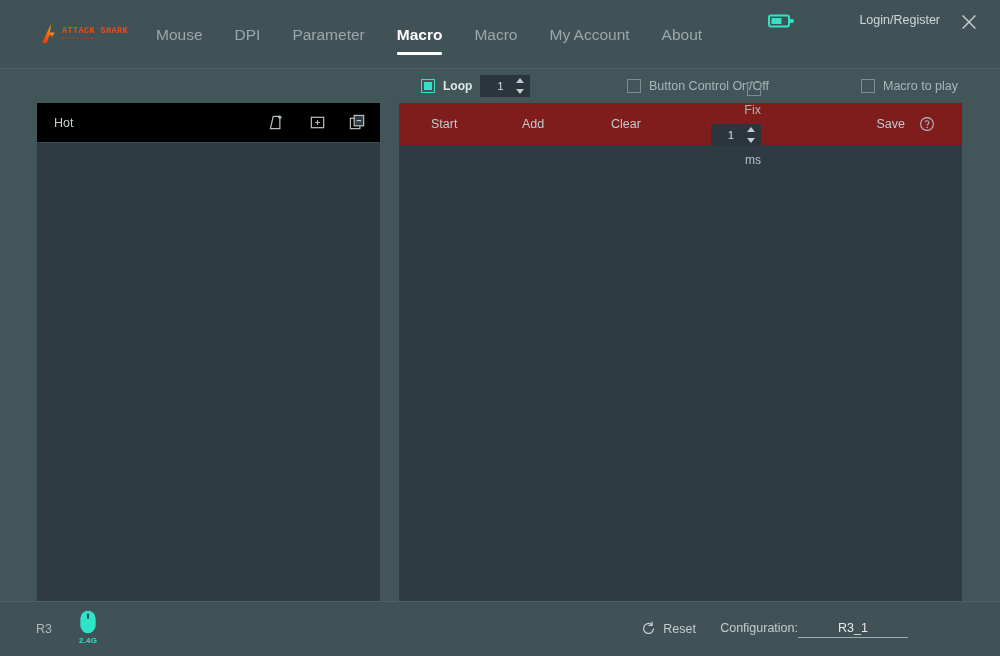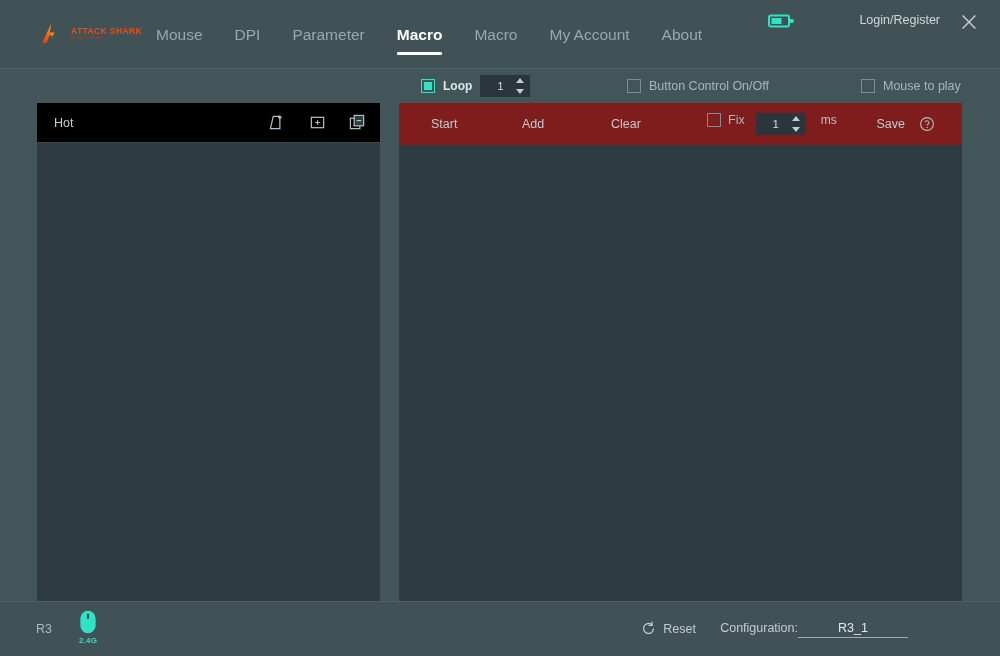--- a/index.html
+++ b/index.html
@@ -29,23 +29,24 @@
   }
 
   .logo {
     position: absolute;
     left: 38px; top: 22px;
     display: flex; align-items: center;
     height: 24px;
   }
   .logo-mark { width: 22px; height: 22px; display: block; }
   .logo-text-wrap {
-    margin-left: 11px;
+    margin-left: 2px;
     display: flex; flex-direction: column;
     justify-content: center;
+    font-family: Liberation Mono, monospace;
   }
   .logo-word {
     font-size: 8.5px;
     font-weight: bold;
     letter-spacing: 0.4px;
     color: #f04a14;
     line-height: 9px;
     white-space: nowrap;
   }
   .logo-sub {
@@ -162,21 +163,21 @@
     color: #c1cacd;
     cursor: pointer;
     position: absolute;
     white-space: nowrap;
   }
   .tb-start { left: 32px; }
   .tb-add   { left: 123px; }
   .tb-clear { left: 212px; }
   .tb-fix-group {
     position: absolute; left: 308px;
-    display: flex; align-items: flex-start; gap: 7px;
+    display: flex; align-items: flex-end; gap: 7px; flex-direction: column;
   }
   .tb-save {
     position: absolute; right: 57px;
     font-size: 12.5px; color: #c1cacd; cursor: pointer;
   }
   .tb-help {
     position: absolute; right: 27px;
     width: 16px; height: 16px; cursor: pointer;
   }
   .right-panel-body { flex: 1 1 auto; background: #2e3b42; }
@@ -405,21 +406,21 @@
         </span>
       </div>
 
       <div class="opt opt-button-control">
         <span class="cbox"></span>
         <span class="opt-label">Button Control On/Off</span>
       </div>
 
       <div class="opt opt-press-play">
         <span class="cbox"></span>
-        <span class="opt-label">Mouse to play</span>
+        <span class="opt-label">Macro to play</span>
       </div>
 
     </div>
 
     <div class="right-panel">
       <div class="right-panel-toolbar">
 
         <span class="tb-btn tb-start">Start</span>
         <span class="tb-btn tb-add">Add</span>
         <span class="tb-btn tb-clear">Clear</span>

